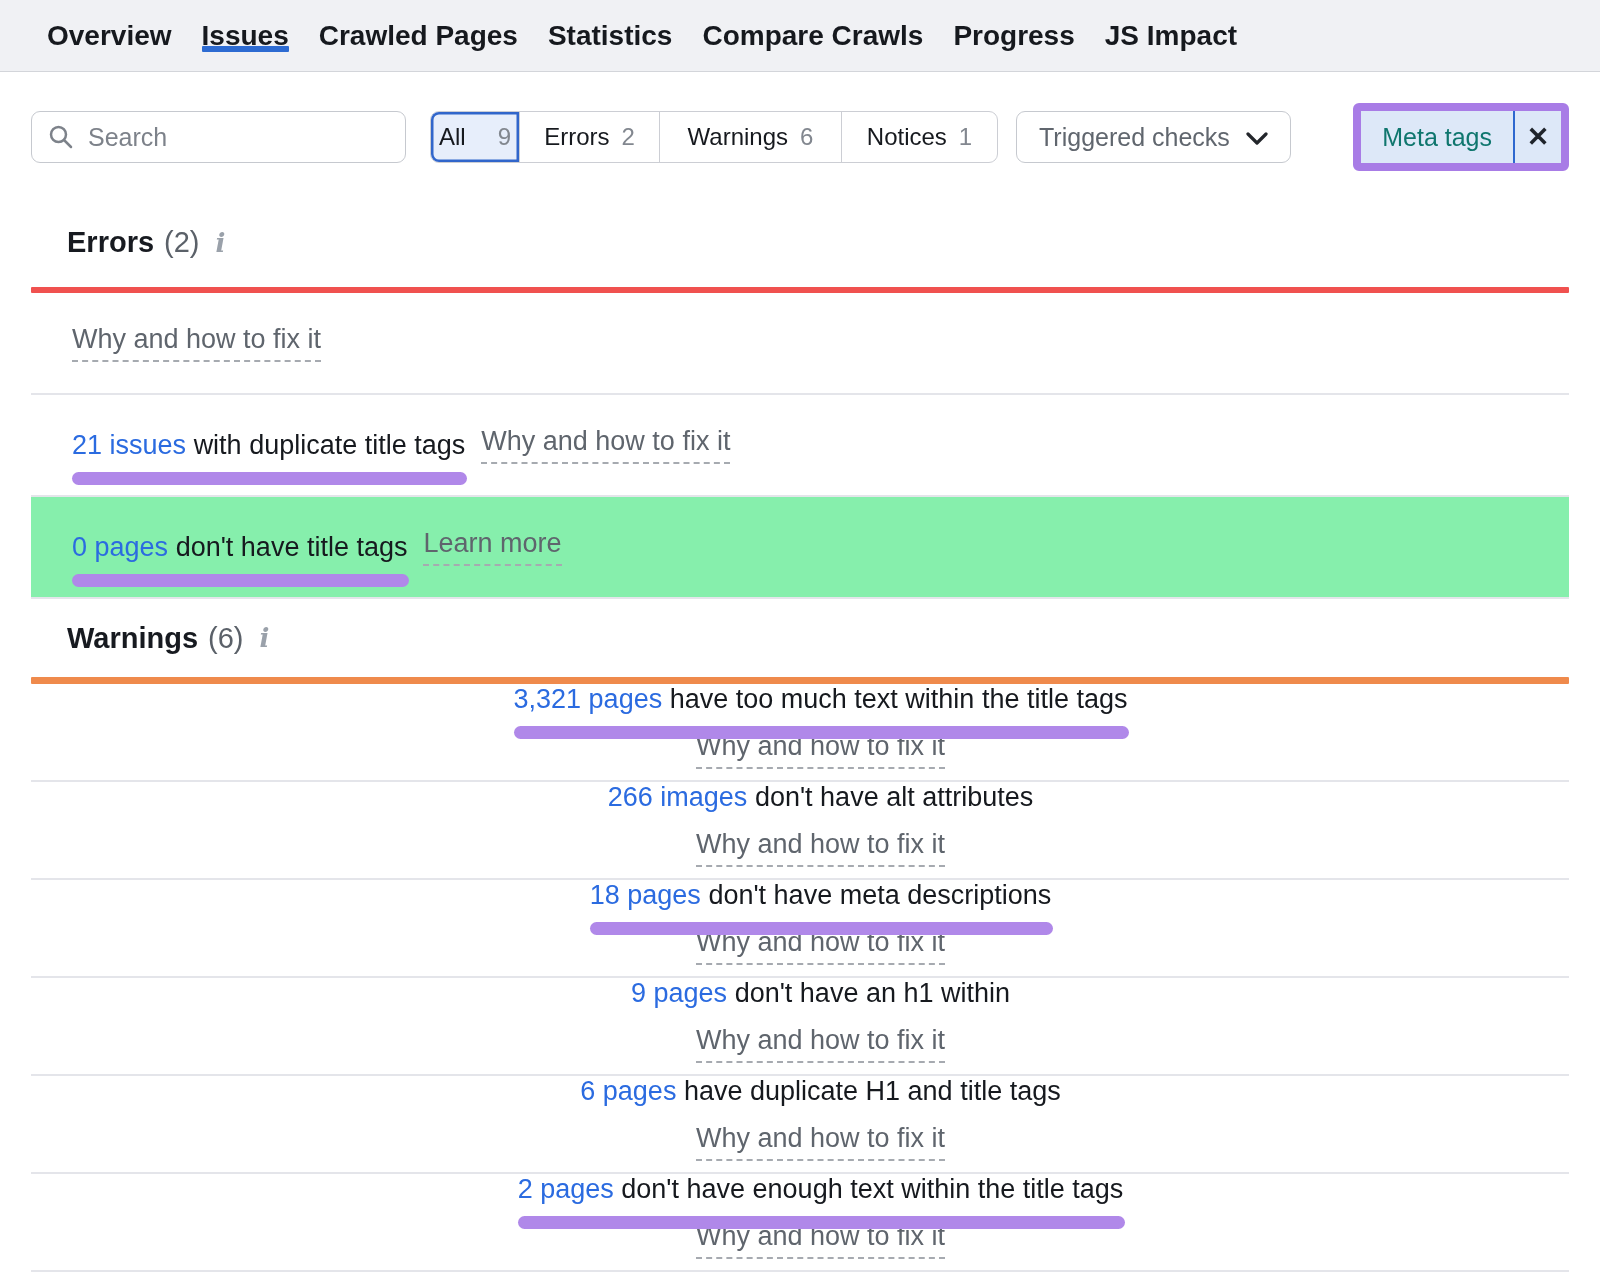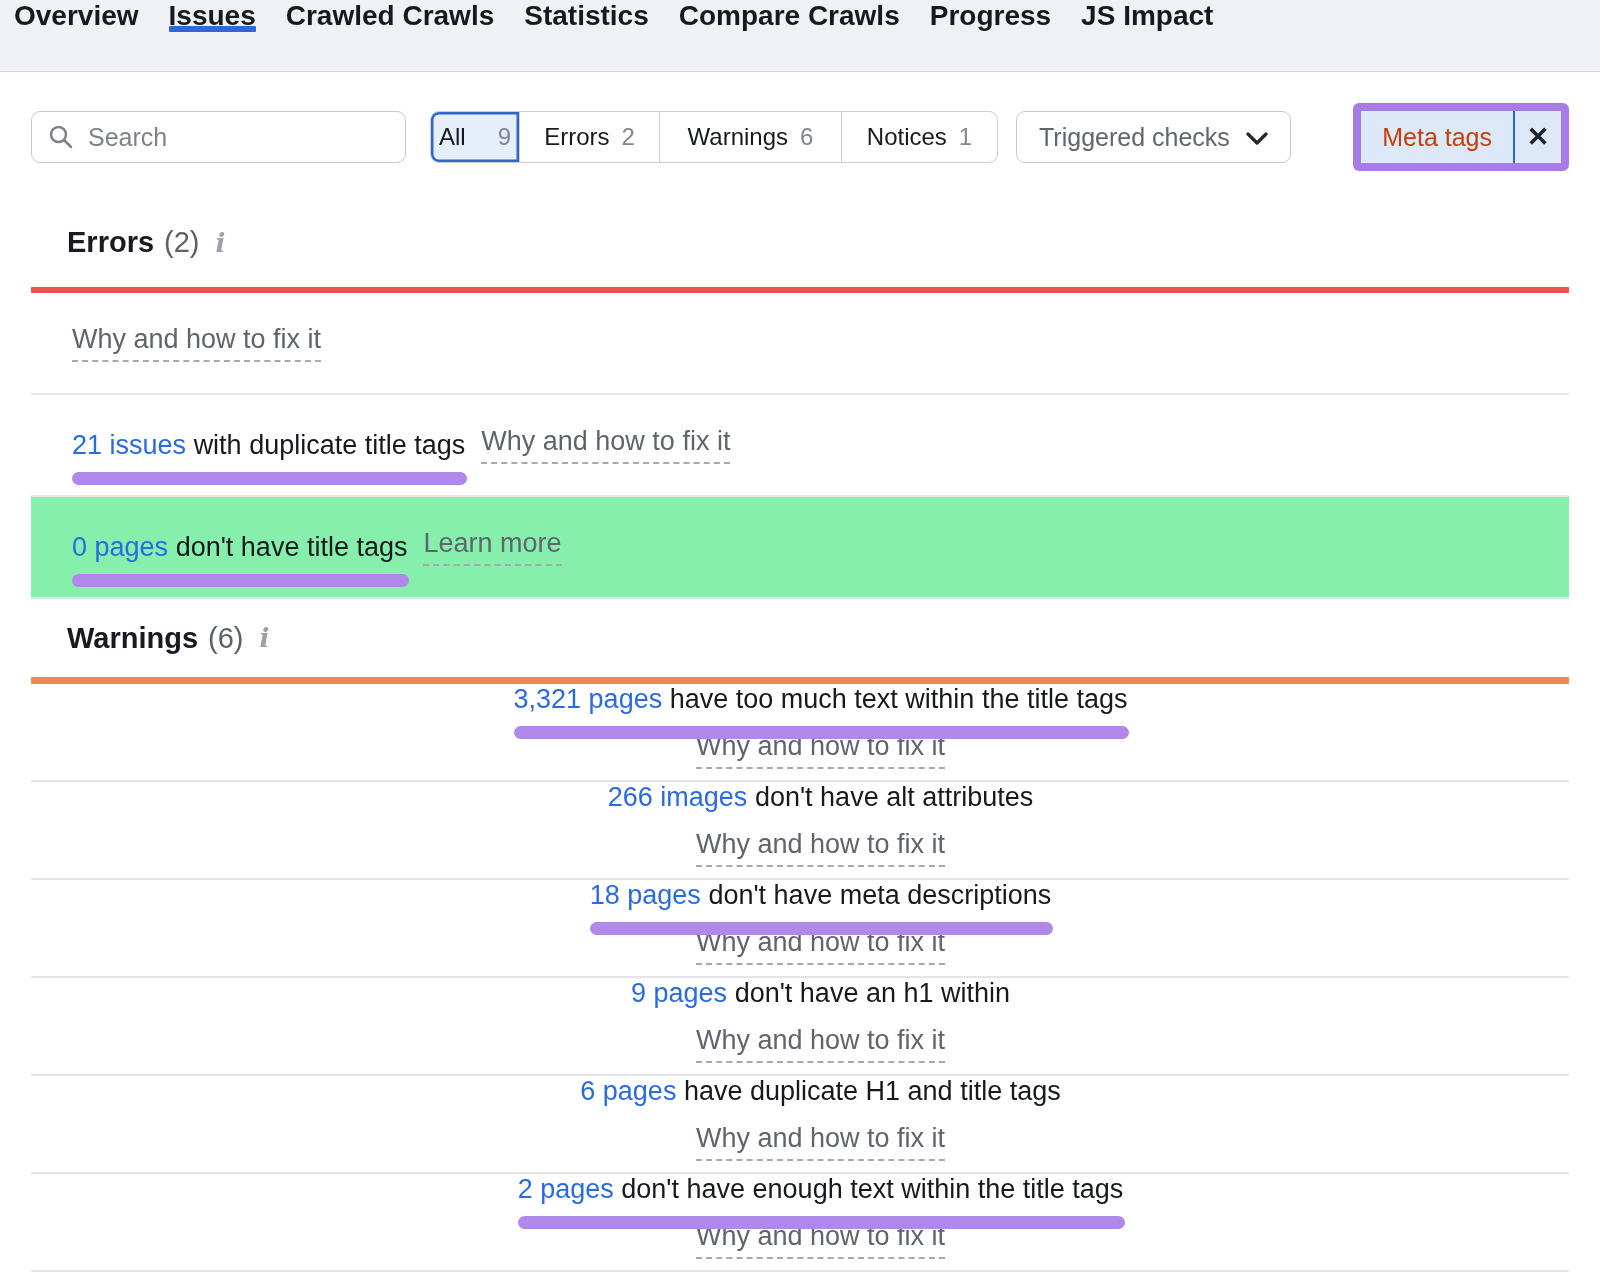--- a/index.html
+++ b/index.html
@@ -2,21 +2,21 @@
 <html><head>
 <meta charset="utf-8">
 <style>
   * { margin: 0; padding: 0; box-sizing: border-box; }
   html, body { width: 1600px; height: 1288px; overflow: hidden; background: #fff; }
   body { font-family: "Liberation Sans", sans-serif; color: #16191e; }
 
   
   .topnav {
     height: 72px; background: #f0f1f4; border-bottom: 1px solid #d3d5da;
-    display: flex; align-items: flex-start; padding-left: 14px;
+    display: flex; align-items: center; padding-left: 47px;
   }
   .nav-tabs { display: flex; align-items: stretch; gap: 30px; }
   .tab {
     position: relative; display: flex; align-items: center;
     font-size: 28px; font-weight: 600; color: #16191e; text-decoration: none; cursor: pointer;
   }
   .tab.active::after {
     content: ""; position: absolute; left: 0; right: 0; bottom: 0; height: 6px;
     background: #2d6bd2; border-radius: 1px;
   }
@@ -62,21 +62,21 @@
   }
   .chevron-icon { width: 22px; height: 14px; margin-top: 3px; }
 
   .chip-outline {
     margin-left: auto; flex: none;
     border: 8px solid #a87ce6; border-radius: 6px; background: #dde8f8;
     display: flex; align-items: stretch; height: 68px;
   }
   .chip-label {
     display: flex; align-items: center; padding: 0 21px;
-    font-size: 25px; color: #c2410c; white-space: nowrap;
+    font-size: 25px; color: #0f766e; white-space: nowrap;
   }
   .chip-divider { width: 2px; background: #2e68cf; }
   .chip-close {
     width: 46px; display: flex; align-items: center; justify-content: center;
     background: transparent; border: none; cursor: pointer;
     font-size: 27px; font-weight: 600; color: #1f242b; font-family: inherit;
   }
 
   
   .content { margin: 27px 31px 0 31px; }
@@ -111,21 +111,21 @@
     border-bottom: 2px dashed #a6aab0; padding-bottom: 5px; white-space: nowrap;
   }
 </style>
 </head>
 <body>
 
 <nav class="topnav">
   <div class="nav-tabs">
       <a class="tab">Overview</a>
       <a class="tab active">Issues</a>
-      <a class="tab">Crawled Crawls</a>
+      <a class="tab">Crawled Pages</a>
       <a class="tab">Statistics</a>
       <a class="tab">Compare Crawls</a>
       <a class="tab">Progress</a>
       <a class="tab">JS Impact</a>
     </div>
 </nav>
 
 <div class="toolbar">
   <div class="search-box">
     <svg class="search-icon" viewBox="0 0 26 26">

